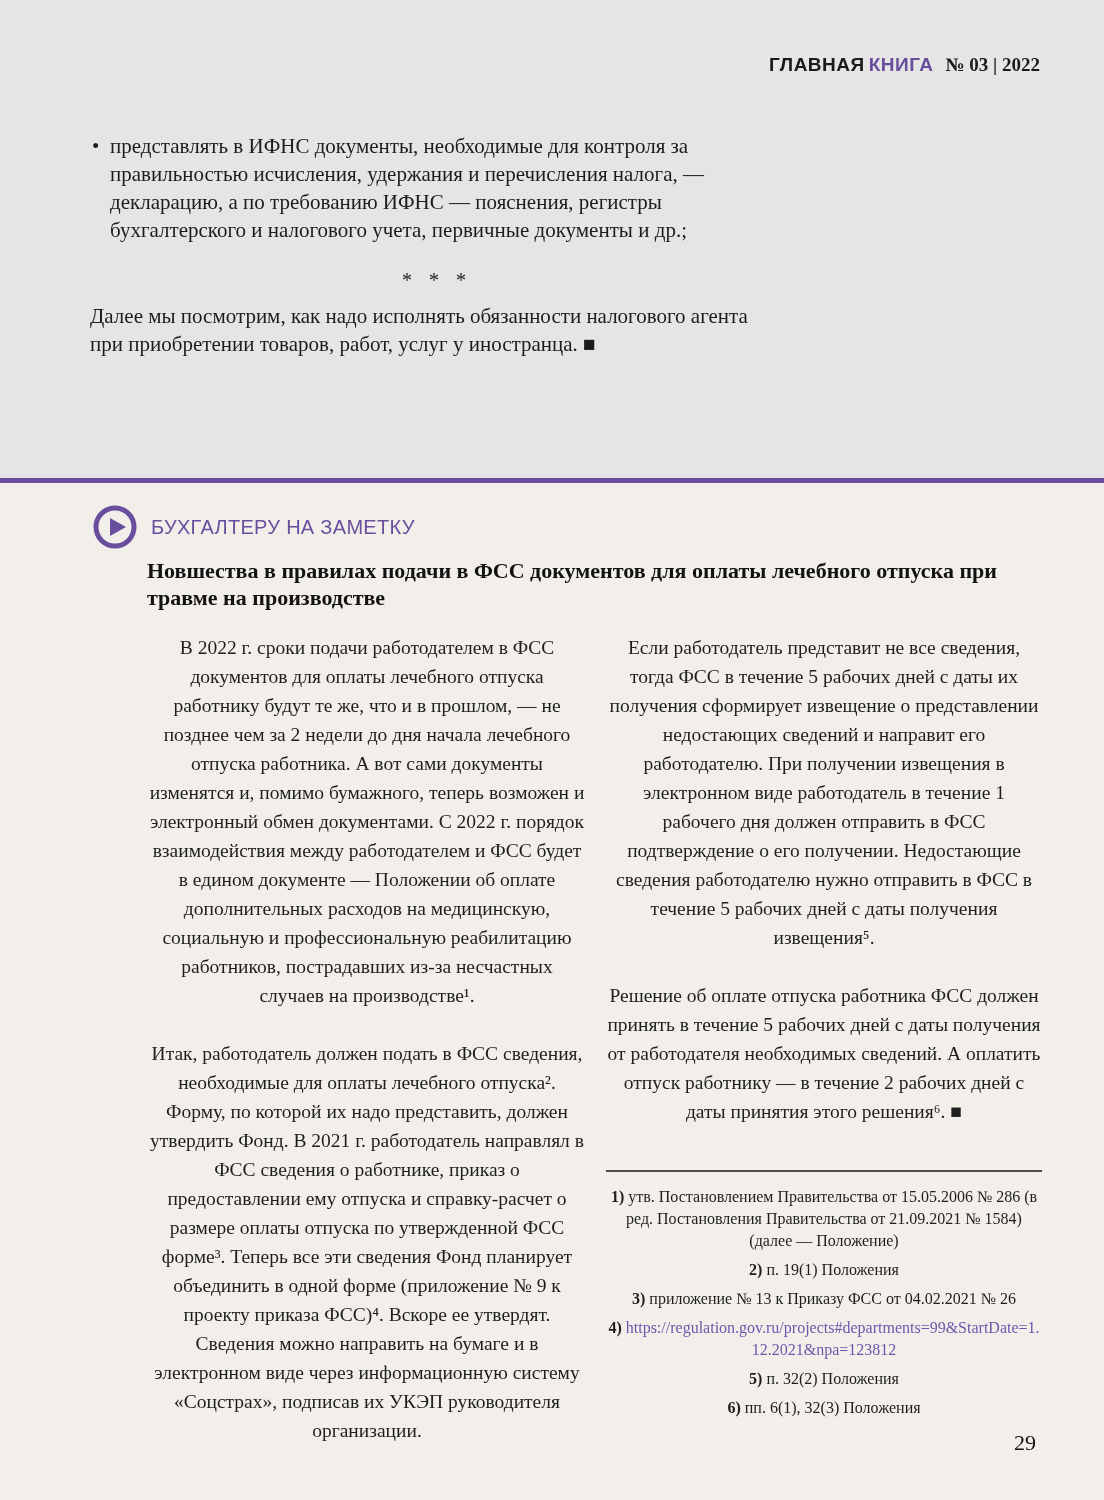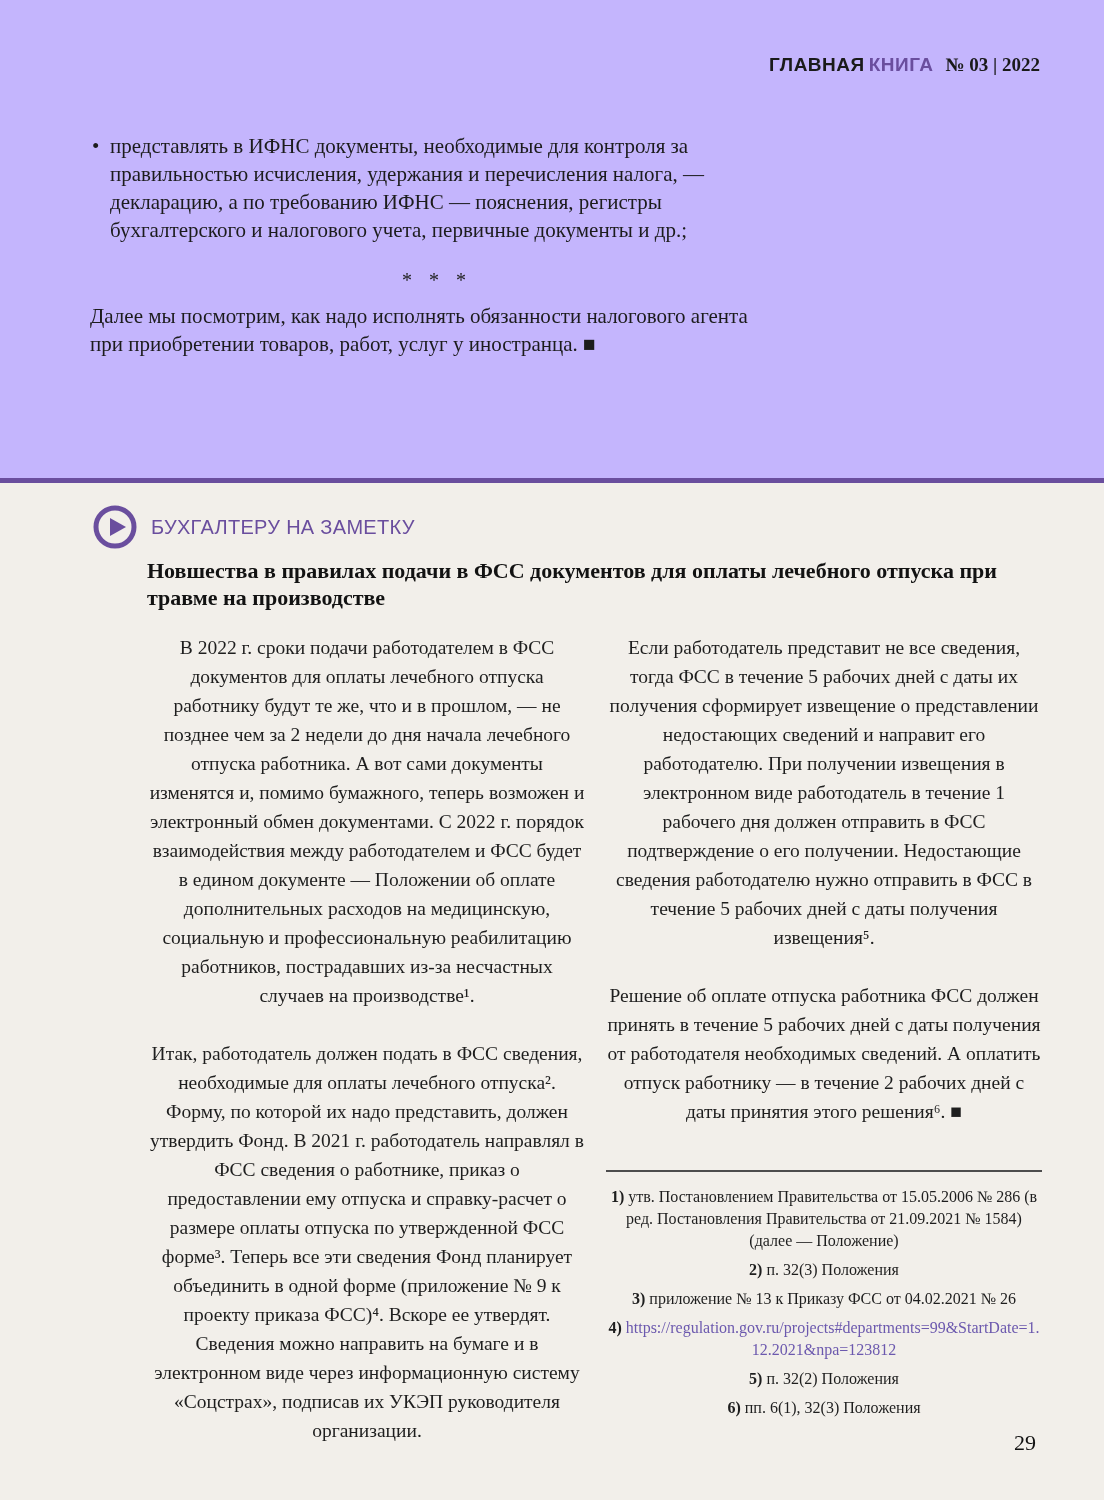--- a/index.html
+++ b/index.html
@@ -2,21 +2,21 @@
 <html lang="ru"><head>
 <meta charset="utf-8">
 <style>
   * { margin: 0; padding: 0; box-sizing: border-box; }
   html, body { background: #ffffff; }
   .page {
     position: relative;
     width: 1104px;
     height: 1500px;
     margin: 0 auto;
-    background: #c4b5fd;
+    background: #e5e5e5;
     overflow: hidden;
     font-family: "Liberation Serif", "DejaVu Serif", serif;
     color: #1c1c1c;
   }
 
   
   .mag-header {
     padding: 54px 64px 0 0;
     text-align: right;
     white-space: nowrap;
@@ -177,21 +177,21 @@
 
         <div class="fn-rule"></div>
 
         <div class="footnotes">
           <div class="footnote">
             <span class="fn-marker">1)</span>
             <span class="fn-text">утв. Постановлением Правительства от 15.05.2006 № 286 (в ред. Постановления Правительства от 21.09.2021 № 1584) (далее — Положение)</span>
           </div>
           <div class="footnote">
             <span class="fn-marker">2)</span>
-            <span class="fn-text">п. 32(3) Положения</span>
+            <span class="fn-text">п. 19(1) Положения</span>
           </div>
           <div class="footnote">
             <span class="fn-marker">3)</span>
             <span class="fn-text">приложение № 13 к Приказу ФСС от 04.02.2021 № 26</span>
           </div>
           <div class="footnote">
             <span class="fn-marker">4)</span>
             <a class="fn-link" href="#">https://regulation.gov.ru/projects#departments=99&amp;StartDate=1.12.2021&amp;npa=123812</a>
           </div>
           <div class="footnote">

